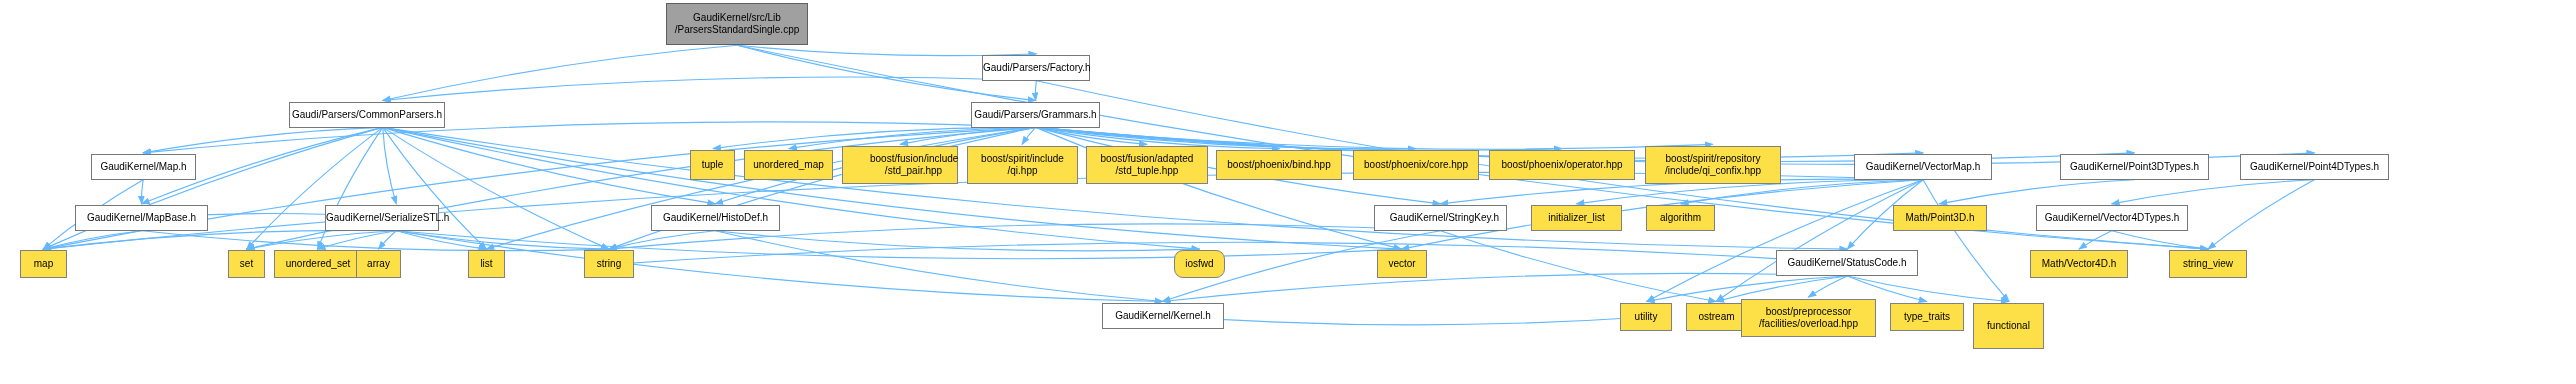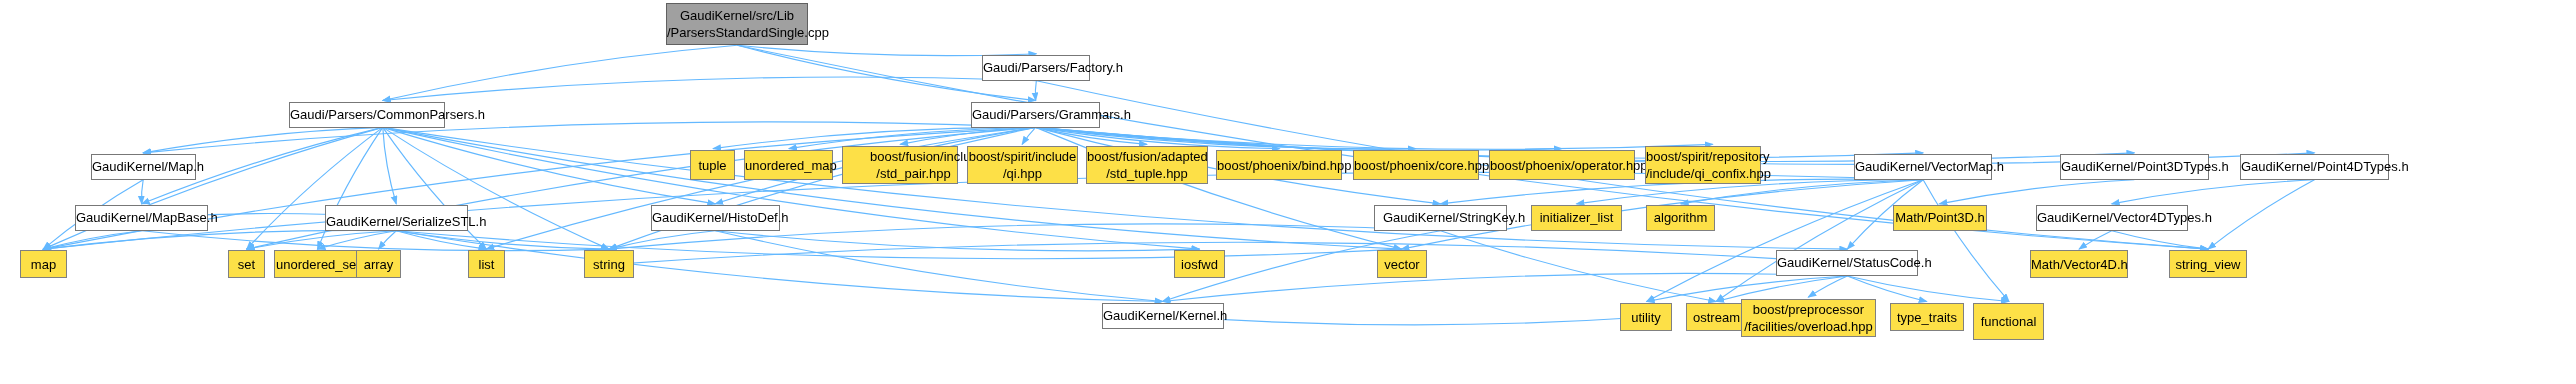--- a/index.html
+++ b/index.html
@@ -2,21 +2,21 @@
 <html style="font-size:11.3px"><head>
 <meta charset="utf-8">
 <title>Include dependency graph</title>
 <style>
   html,body{margin:0;padding:0;background:#ffffff;}
   #canvas{position:relative;width:2576px;height:385px;background:#ffffff;
           font-family:"Liberation Sans","DejaVu Sans",sans-serif;overflow:hidden;}
   svg#edges{position:absolute;left:0;top:0;width:2576px;height:385px;pointer-events:none;}
   .node{position:absolute;box-sizing:border-box;border:0.7px solid #777777;
         display:flex;align-items:center;justify-content:center;text-align:center;
-        font-size:13px;line-height:17px;color:#000000;white-space:pre;
+        font-size:10px;line-height:12px;color:#000000;white-space:pre;
         background:#ffffff;}
   .node.sys{background:#fde047;border-color:#808080;}
   .node.root{background:#a0a0a0;border-color:#606060;}
   .node span{display:block;width:100%;}
 </style>
 </head>
 <body>
 
 <div id="canvas">
   <svg id="edges" viewBox="0 0 3634 543" preserveAspectRatio="none">
@@ -117,46 +117,46 @@
       <div class="node sys" style="left: 744px; top: 150px; width: 89px; height: 30px;"><span>unordered_map</span></div>
       <div class="node sys" style="left: 842px; top: 146px; width: 116px; height: 38px; padding-left: 27px;"><span>boost/fusion/include
 /std_pair.hpp</span></div>
       <div class="node sys" style="left: 967px; top: 146px; width: 111px; height: 38px;"><span>boost/spirit/include
 /qi.hpp</span></div>
       <div class="node sys" style="left: 1086px; top: 146px; width: 122px; height: 38px;"><span>boost/fusion/adapted
 /std_tuple.hpp</span></div>
       <div class="node sys" style="left: 1216px; top: 150px; width: 126px; height: 30px;"><span>boost/phoenix/bind.hpp</span></div>
       <div class="node sys" style="left: 1353px; top: 150px; width: 126px; height: 30px;"><span>boost/phoenix/core.hpp</span></div>
       <div class="node sys" style="left: 1489px; top: 150px; width: 146px; height: 30px;"><span>boost/phoenix/operator.hpp</span></div>
-      <div class="node sys" style="left: 1645px; top: 146px; width: 116px; height: 38px;"><span>boost/spirit/repository
+      <div class="node sys" style="left: 1645px; top: 146px; width: 136px; height: 38px;"><span>boost/spirit/repository
 /include/qi_confix.hpp</span></div>
       <div class="node " style="left: 1854px; top: 154px; width: 138px; height: 25.5px;"><span>GaudiKernel/VectorMap.h</span></div>
       <div class="node " style="left: 2060px; top: 154px; width: 149px; height: 25.5px;"><span>GaudiKernel/Point3DTypes.h</span></div>
       <div class="node " style="left: 2240px; top: 154px; width: 149px; height: 25.5px;"><span>GaudiKernel/Point4DTypes.h</span></div>
       <div class="node " style="left: 75px; top: 205px; width: 133px; height: 25.5px;"><span>GaudiKernel/MapBase.h</span></div>
-      <div class="node " style="left: 325px; top: 205px; width: 143px; height: 25.5px; align-items: flex-end;"><span>GaudiKernel/SerializeSTL.h</span></div>
+      <div class="node " style="left: 325px; top: 205px; width: 114px; height: 25.5px;"><span>GaudiKernel/SerializeSTL.h</span></div>
       <div class="node " style="left: 651px; top: 205px; width: 129px; height: 25.5px;"><span>GaudiKernel/HistoDef.h</span></div>
       <div class="node " style="left: 1374px; top: 205px; width: 133px; height: 25.5px; padding-left: 8px;"><span>GaudiKernel/StringKey.h</span></div>
       <div class="node sys" style="left: 1531px; top: 205px; width: 91px; height: 25.5px;"><span>initializer_list</span></div>
       <div class="node sys" style="left: 1646px; top: 205px; width: 69px; height: 25.5px;"><span>algorithm</span></div>
       <div class="node sys" style="left: 1893px; top: 205px; width: 94px; height: 25.5px;"><span>Math/Point3D.h</span></div>
       <div class="node " style="left: 2036px; top: 205px; width: 152px; height: 25.5px;"><span>GaudiKernel/Vector4DTypes.h</span></div>
       <div class="node sys" style="left: 20px; top: 250px; width: 47px; height: 28px;"><span>map</span></div>
       <div class="node sys" style="left: 228px; top: 250px; width: 37px; height: 28px;"><span>set</span></div>
       <div class="node sys" style="left: 274px; top: 250px; width: 88px; height: 28px;"><span>unordered_set</span></div>
       <div class="node sys" style="left: 356px; top: 250px; width: 45px; height: 28px;"><span>array</span></div>
       <div class="node sys" style="left: 468px; top: 250px; width: 37px; height: 28px;"><span>list</span></div>
       <div class="node sys" style="left: 584px; top: 250px; width: 50px; height: 28px;"><span>string</span></div>
-      <div class="node sys" style="left: 1174px; top: 250px; width: 51px; height: 28px;"><span>iosfwd</span></div>
+      <div class="node sys" style="left: 1174px; top: 250px; width: 51px; height: 28px; border-radius: 9px;"><span>iosfwd</span></div>
       <div class="node sys" style="left: 1377px; top: 250px; width: 50px; height: 28px; text-align: center;"><span>vector</span></div>
       <div class="node " style="left: 1776px; top: 250px; width: 142px; height: 25.5px;"><span>GaudiKernel/StatusCode.h</span></div>
       <div class="node sys" style="left: 2030px; top: 250px; width: 98px; height: 28px;"><span>Math/Vector4D.h</span></div>
       <div class="node sys" style="left: 2169px; top: 250px; width: 78px; height: 28px;"><span>string_view</span></div>
       <div class="node " style="left: 1102px; top: 303px; width: 122px; height: 25.5px;"><span>GaudiKernel/Kernel.h</span></div>
       <div class="node sys" style="left: 1620px; top: 303px; width: 52px; height: 28px;"><span>utility</span></div>
       <div class="node sys" style="left: 1686px; top: 303px; width: 61px; height: 28px;"><span>ostream</span></div>
       <div class="node sys" style="left: 1741px; top: 299px; width: 135px; height: 38px;"><span>boost/preprocessor
 /facilities/overload.hpp</span></div>
       <div class="node sys" style="left: 1890px; top: 303px; width: 74px; height: 28px;"><span>type_traits</span></div>
-      <div class="node sys" style="left: 1973px; top: 303px; width: 71px; height: 37px;"><span>functional</span></div>
+      <div class="node sys" style="left: 1973px; top: 303px; width: 71px; height: 46px;"><span>functional</span></div>
     </div>
 </div>
 
 
 </body></html>

